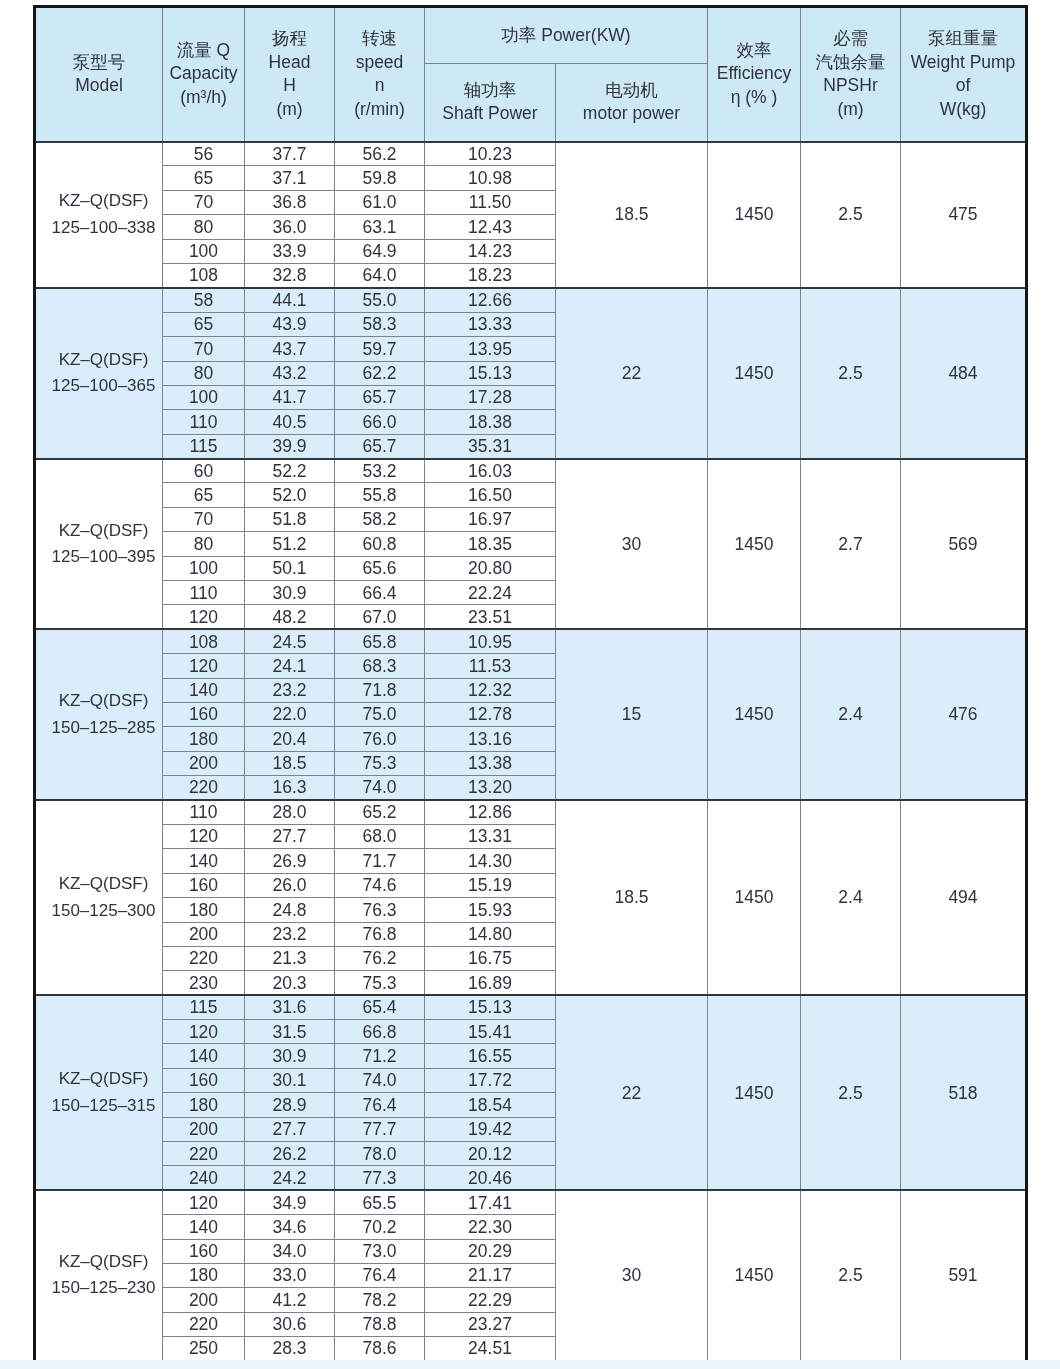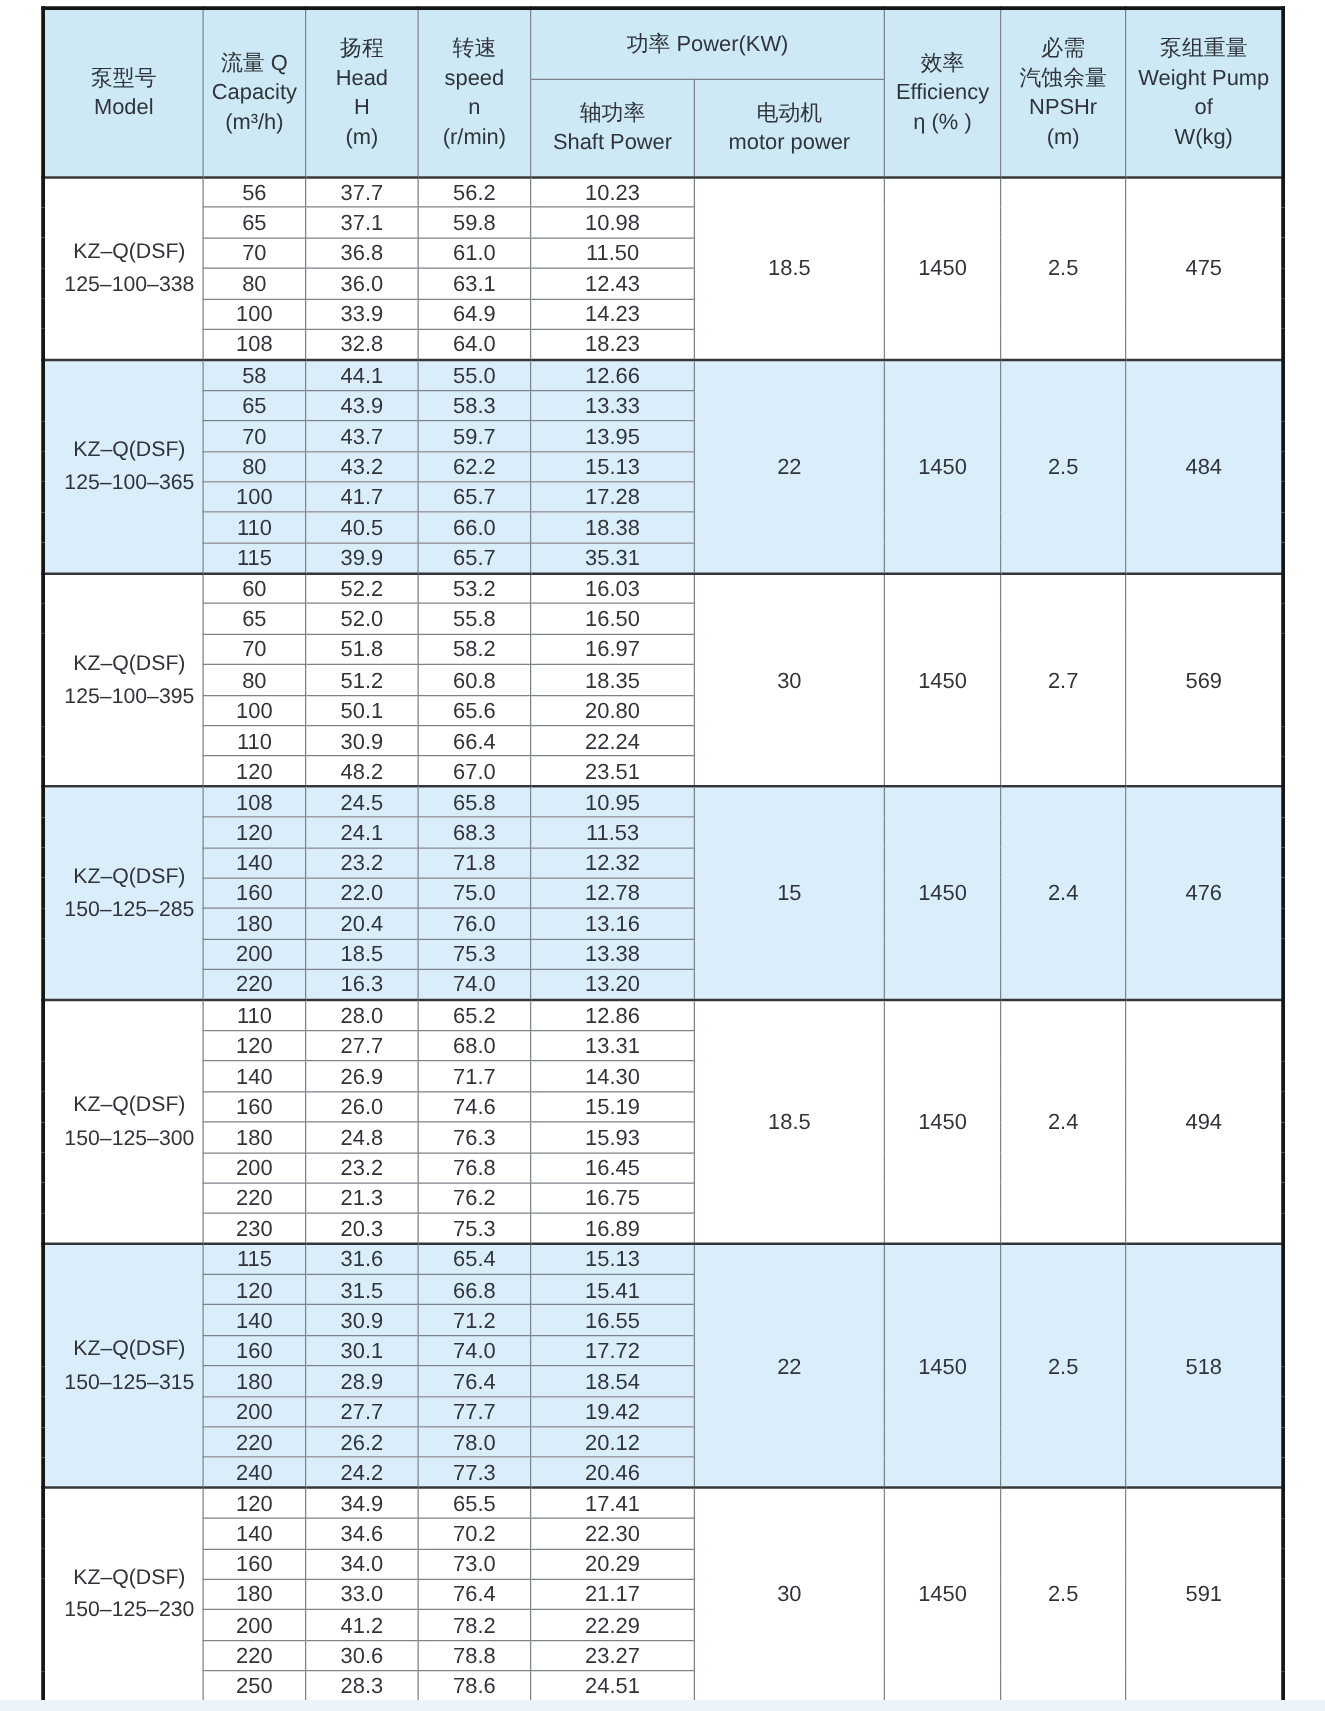--- a/index.html
+++ b/index.html
@@ -336,21 +336,21 @@
         <tr>
           <td>180</td>
           <td>24.8</td>
           <td>76.3</td>
           <td>15.93</td>
         </tr>
         <tr>
           <td>200</td>
           <td>23.2</td>
           <td>76.8</td>
-          <td>16.45</td>
+          <td>14.80</td>
         </tr>
         <tr>
           <td>220</td>
           <td>21.3</td>
           <td>76.2</td>
           <td>16.75</td>
         </tr>
         <tr>
           <td>230</td>
           <td>20.3</td>

